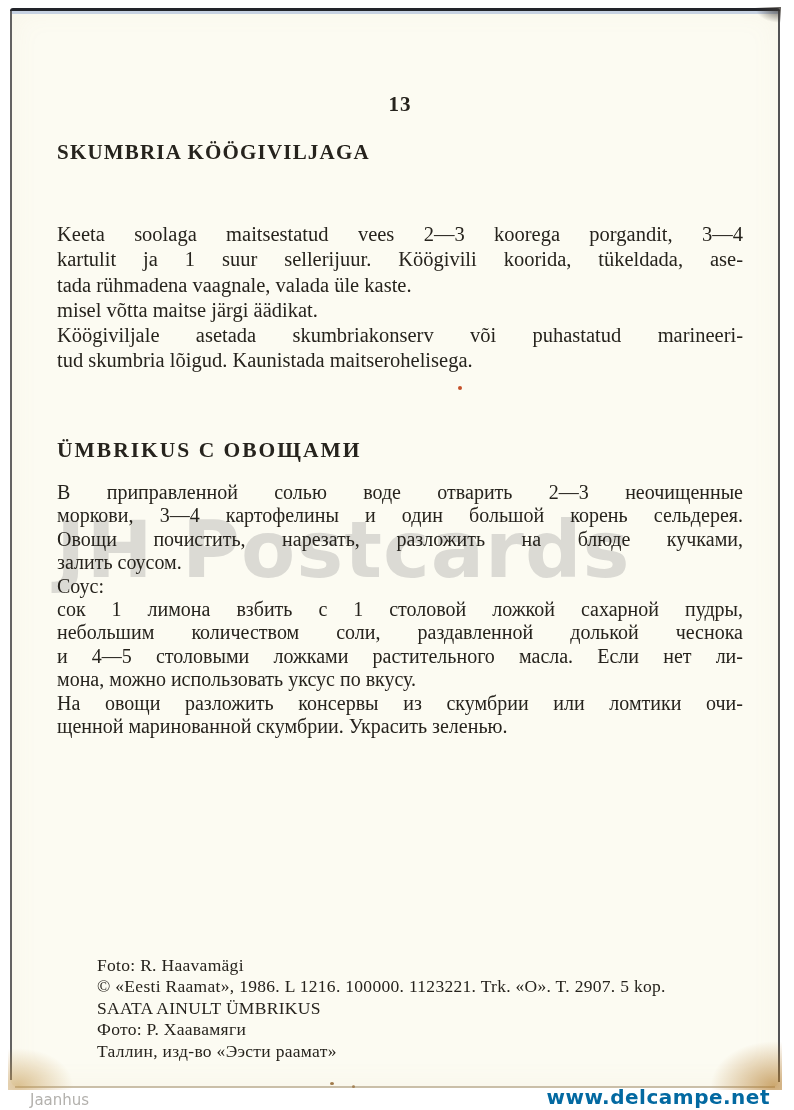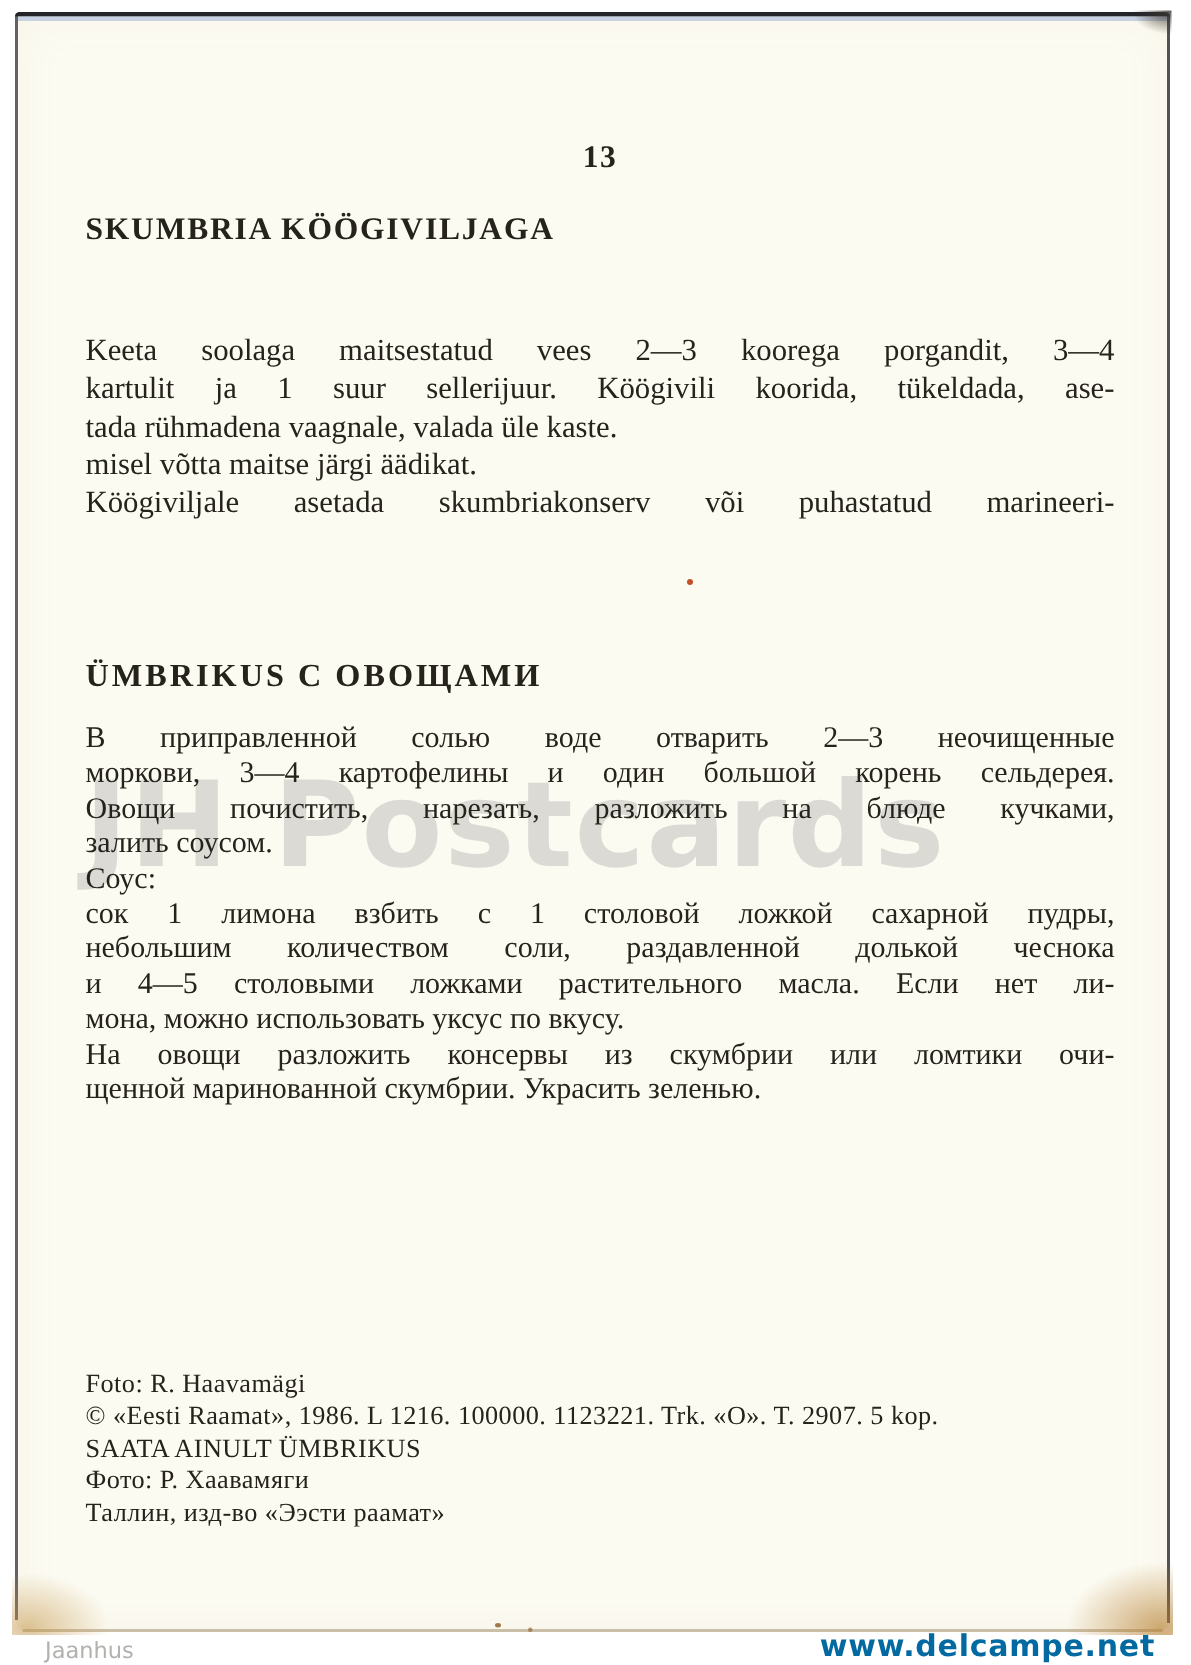--- a/index.html
+++ b/index.html
@@ -38,21 +38,21 @@
   .title{font-weight:bold;font-size:21px;letter-spacing:1.2px;white-space:nowrap;}
   .title.est{top:132px;}
   .title.rus{top:430px;font-size:21.5px;letter-spacing:2px;}
   .bodytext{font-size:20.5px;}
   .bodytext.est{top:179px;margin-top:35px;}
   .bodytext.rus{top:473px;font-size:20px;}
   .bodytext.est .tline{height:25.3px;line-height:25.3px;}
   .bodytext.rus .tline{height:23.4px;line-height:23.4px;}
   .tline{white-space:nowrap;overflow:visible;}
   .tline.just{white-space:normal;text-align:justify;text-align-last:justify;}
-  .imprint{top:904px;font-size:17.5px;}
+  .imprint{top:947px;font-size:17.5px;margin-left:40px;}
   .imprint .tline{height:21.4px;line-height:21.4px;letter-spacing:.3px;}
 
   
   .watermark{
     position:absolute;left:46px;top:490px;width:700px;height:110px;
     font-family:"DejaVu Sans",sans-serif;font-weight:bold;
     font-size:79px;line-height:104px;letter-spacing:1px;
     color:rgba(90,90,95,.20);white-space:nowrap;z-index:0;
   }
   .above{position:relative;z-index:1;}
@@ -89,20 +89,21 @@
   <div class="col page-num above" style="position:absolute;">13</div>
 
   <div class="col title est above" style="position:absolute;">SKUMBRIA KÖÖGIVILJAGA</div>
 
   <div class="col bodytext est above" style="position:absolute;">
       <div class="tline just">Keeta soolaga maitsestatud vees 2—3 koorega porgandit, 3—4</div>
       <div class="tline just">kartulit ja 1 suur sellerijuur. Köögivili koorida, tükeldada, ase-</div>
       <div class="tline">tada rühmadena vaagnale, valada üle kaste.</div>
       <div class="tline">misel võtta maitse järgi äädikat.</div>
       <div class="tline just">Köögiviljale asetada skumbriakonserv või puhastatud marineeri-</div>
+      <div class="tline">tud skumbria lõigud. Kaunistada maitserohelisega.</div>
     </div>
 
   <div class="col title rus above" style="position:absolute;">ÜMBRIKUS С ОВОЩАМИ</div>
 
   <div class="col bodytext rus above" style="position:absolute;">
       <div class="tline just">В приправленной солью воде отварить 2—3 неочищенные</div>
       <div class="tline just">моркови, 3—4 картофелины и один большой корень сельдерея.</div>
       <div class="tline just">Овощи почистить, нарезать, разложить на блюде кучками,</div>
       <div class="tline">залить соусом.</div>
       <div class="tline">Соус:</div>

